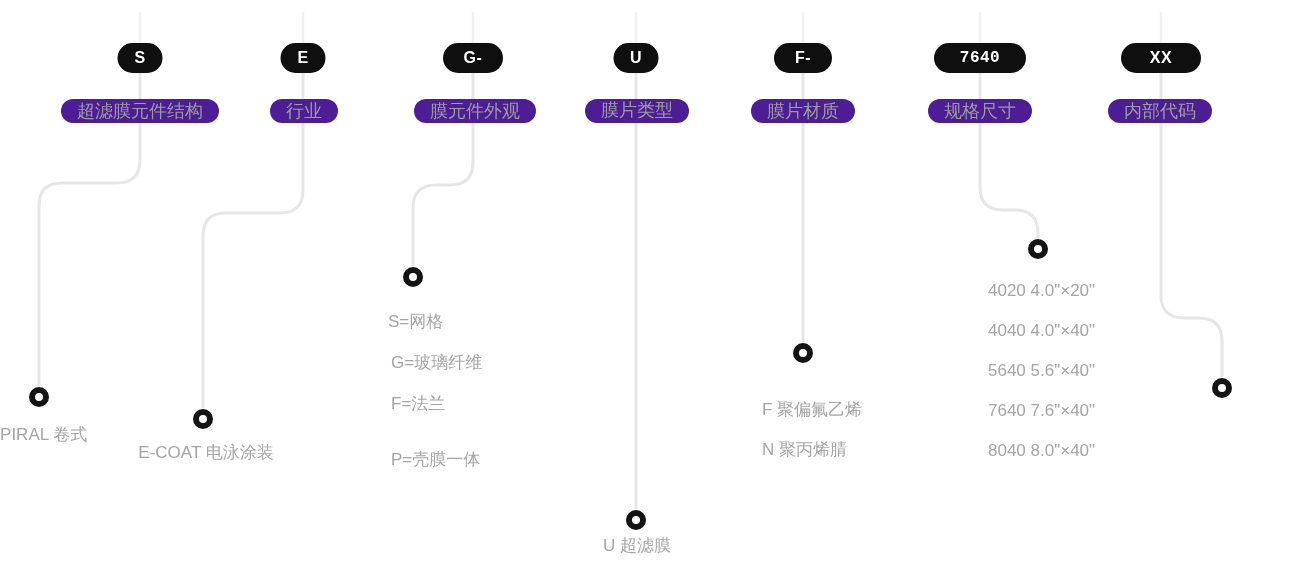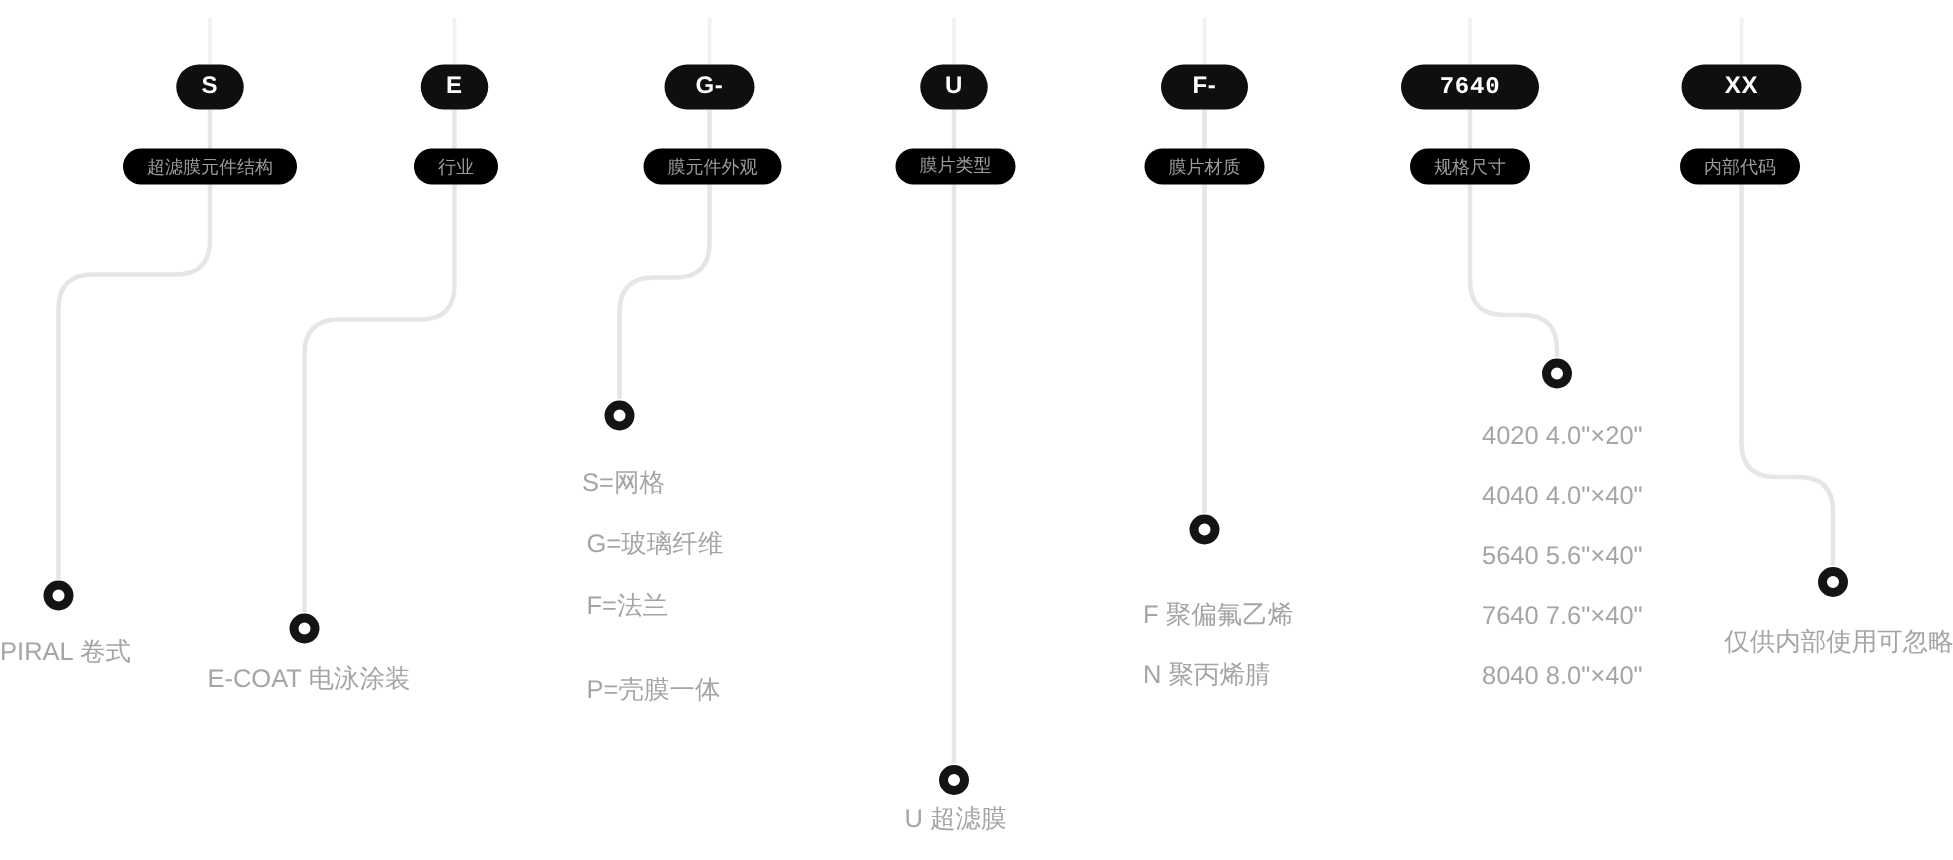--- a/index.html
+++ b/index.html
@@ -44,23 +44,23 @@
   .b4 { left: 803px;  min-width: 58px; }
   .b5 { left: 980px;  min-width: 92px; font-family: Liberation Mono, monospace; }
   .b6 { left: 1161px; min-width: 80px; }
 
   .plabel {
     position: absolute;
     top: 99px;
     height: 24px;
     line-height: 24px;
     transform: translateX(-50%);
-    background: #000000;
+    background: #4c1d95;
     color: #9c9c9c;
-    font-size: 12px;
+    font-size: 18px;
     text-align: center;
     border-radius: 12px;
     padding: 0 16px;
     white-space: nowrap;
   }
   .l0 { left: 140px; }
   .l1 { left: 304px; }
   .l2 { left: 475px; }
   .l3 { left: 637px; font-family: Liberation Mono, monospace; }
   .l4 { left: 803px; }
@@ -152,15 +152,14 @@
 
   <div class="item i-c4-0">F 聚偏氟乙烯</div>
   <div class="item i-c4-1">N 聚丙烯腈</div>
 
   <div class="item i-c5-0">4020 4.0"×20"</div>
   <div class="item i-c5-1">4040 4.0"×40"</div>
   <div class="item i-c5-2">5640 5.6"×40"</div>
   <div class="item i-c5-3">7640 7.6"×40"</div>
   <div class="item i-c5-4">8040 8.0"×40"</div>
 
-  <div class="item center i-c6-0">仅供内部使用可忽略</div>
 
 </div>
 
 </body></html>

